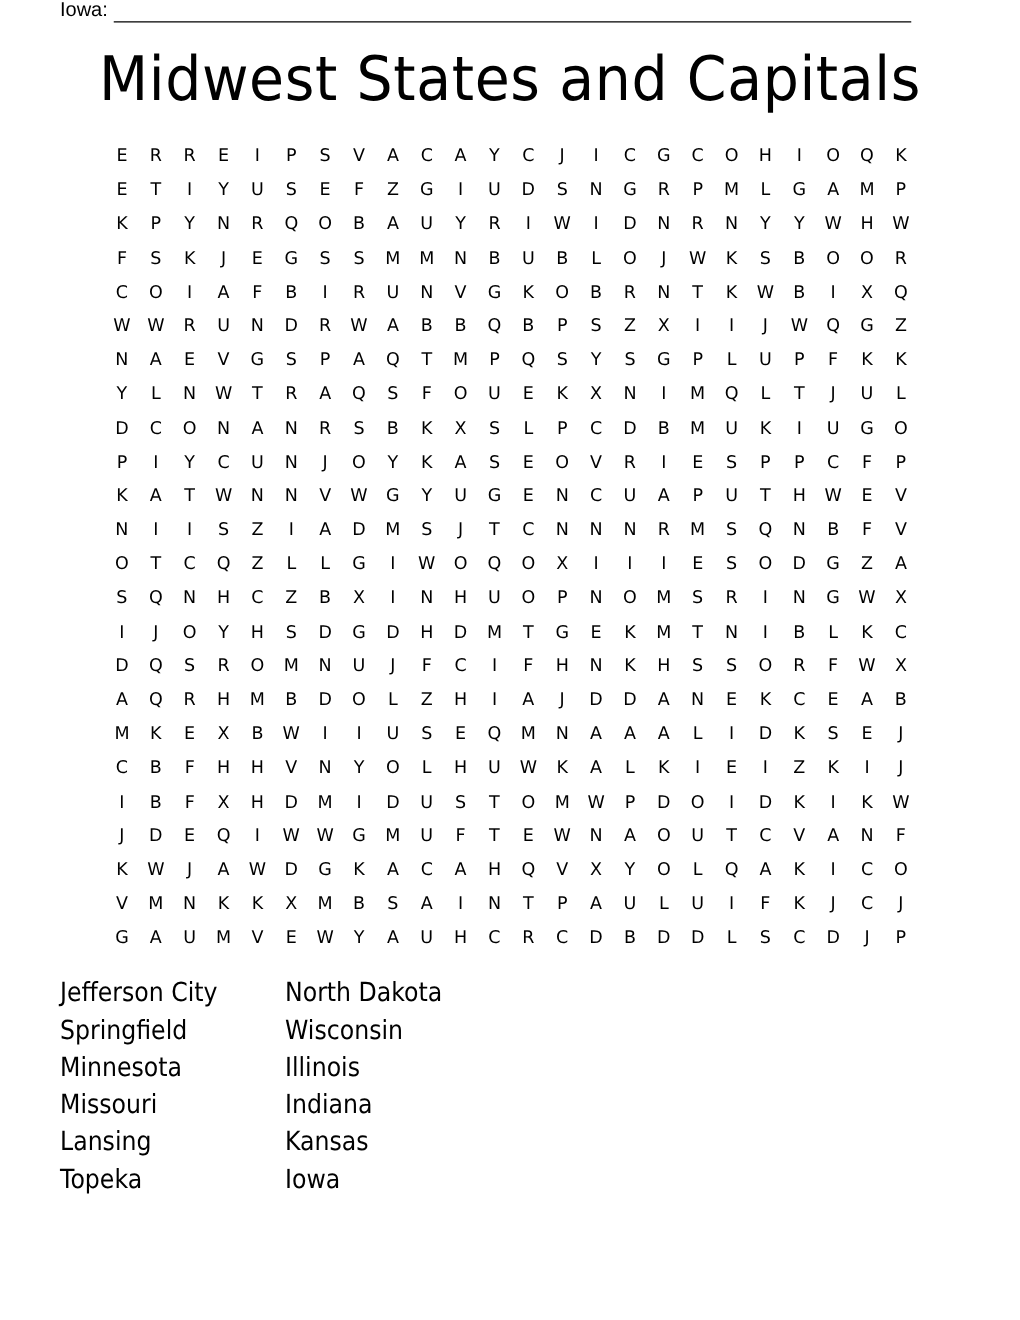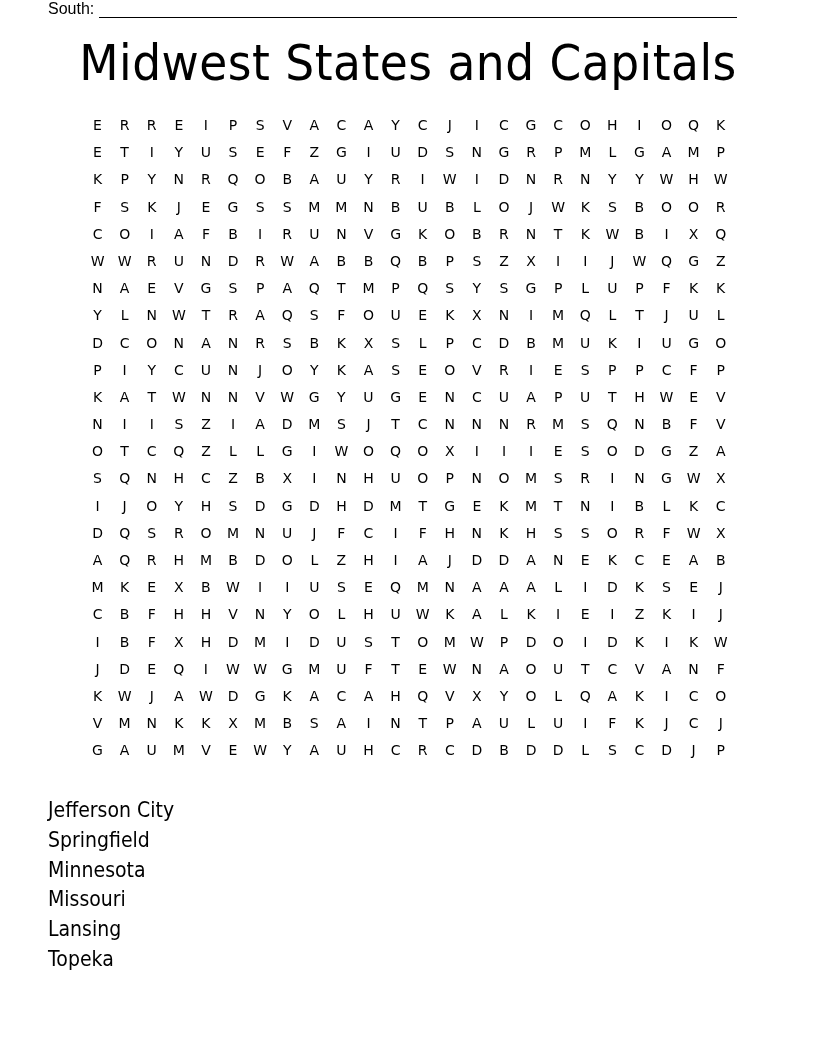--- a/index.html
+++ b/index.html
@@ -3,29 +3,29 @@
 <meta charset="utf-8">
 <style>
   html, body { margin: 0; padding: 0; background: #ffffff; }
   body { width: 816px; height: 1056px; position: relative; overflow: hidden; color: #000; }
   .name-row { position: absolute; left: 48px; top: 0px; font-family: "Liberation Sans", sans-serif; font-size: 16px; line-height: 18px; display: flex; align-items: flex-end; }
   .name-line { display: inline-block; width: 638px; border-bottom: 1px solid #000; margin-left: 5px; height: 15px; }
   .title { position: absolute; left: 0; top: 34px; width: 816px; text-align: center; font-family: "DejaVu Sans", sans-serif; font-size: 49px; line-height: 60px; letter-spacing: 0.5px; transform: scaleX(0.93); transform-origin: center; }
   .grid { position: absolute; left: 84px; top: 113px; }
   .grid-row { display: flex; height: 27.2px; }
   .cell { width: 27.1px; text-align: center; font-family: "DejaVu Sans", sans-serif; font-size: 14px; line-height: 24px; }
-  .words { position: absolute; left: 48px; top: 796px; display: flex; }
+  .words { position: absolute; left: 48px; top: 780px; display: flex; }
   .word-col { width: 180px; }
   .word { font-family: "DejaVu Sans", sans-serif; font-size: 21px; line-height: 29.8px; transform: scaleX(0.9); transform-origin: left; white-space: nowrap; }
 </style>
 </head>
 <body>
 
 <div class="name-row">
-  <span>South:</span>
+  <span>Iowa:</span>
   <span class="name-line"></span>
 </div>
 
 <div class="title">Midwest States and Capitals</div>
 
 <div class="grid" id="grid">
     <div class="grid-row">
       <span class="cell">E</span>
       <span class="cell">R</span>
       <span class="cell">R</span>
@@ -653,13 +653,21 @@
 
 <div class="words" id="words">
     <div class="word-col">
       <div class="word">Jefferson City</div>
       <div class="word">Springfield</div>
       <div class="word">Minnesota</div>
       <div class="word">Missouri</div>
       <div class="word">Lansing</div>
       <div class="word">Topeka</div>
     </div>
+    <div class="word-col">
+      <div class="word">North Dakota</div>
+      <div class="word">Wisconsin</div>
+      <div class="word">Illinois</div>
+      <div class="word">Indiana</div>
+      <div class="word">Kansas</div>
+      <div class="word">Iowa</div>
+    </div>
   </div>
 
 </body></html>

